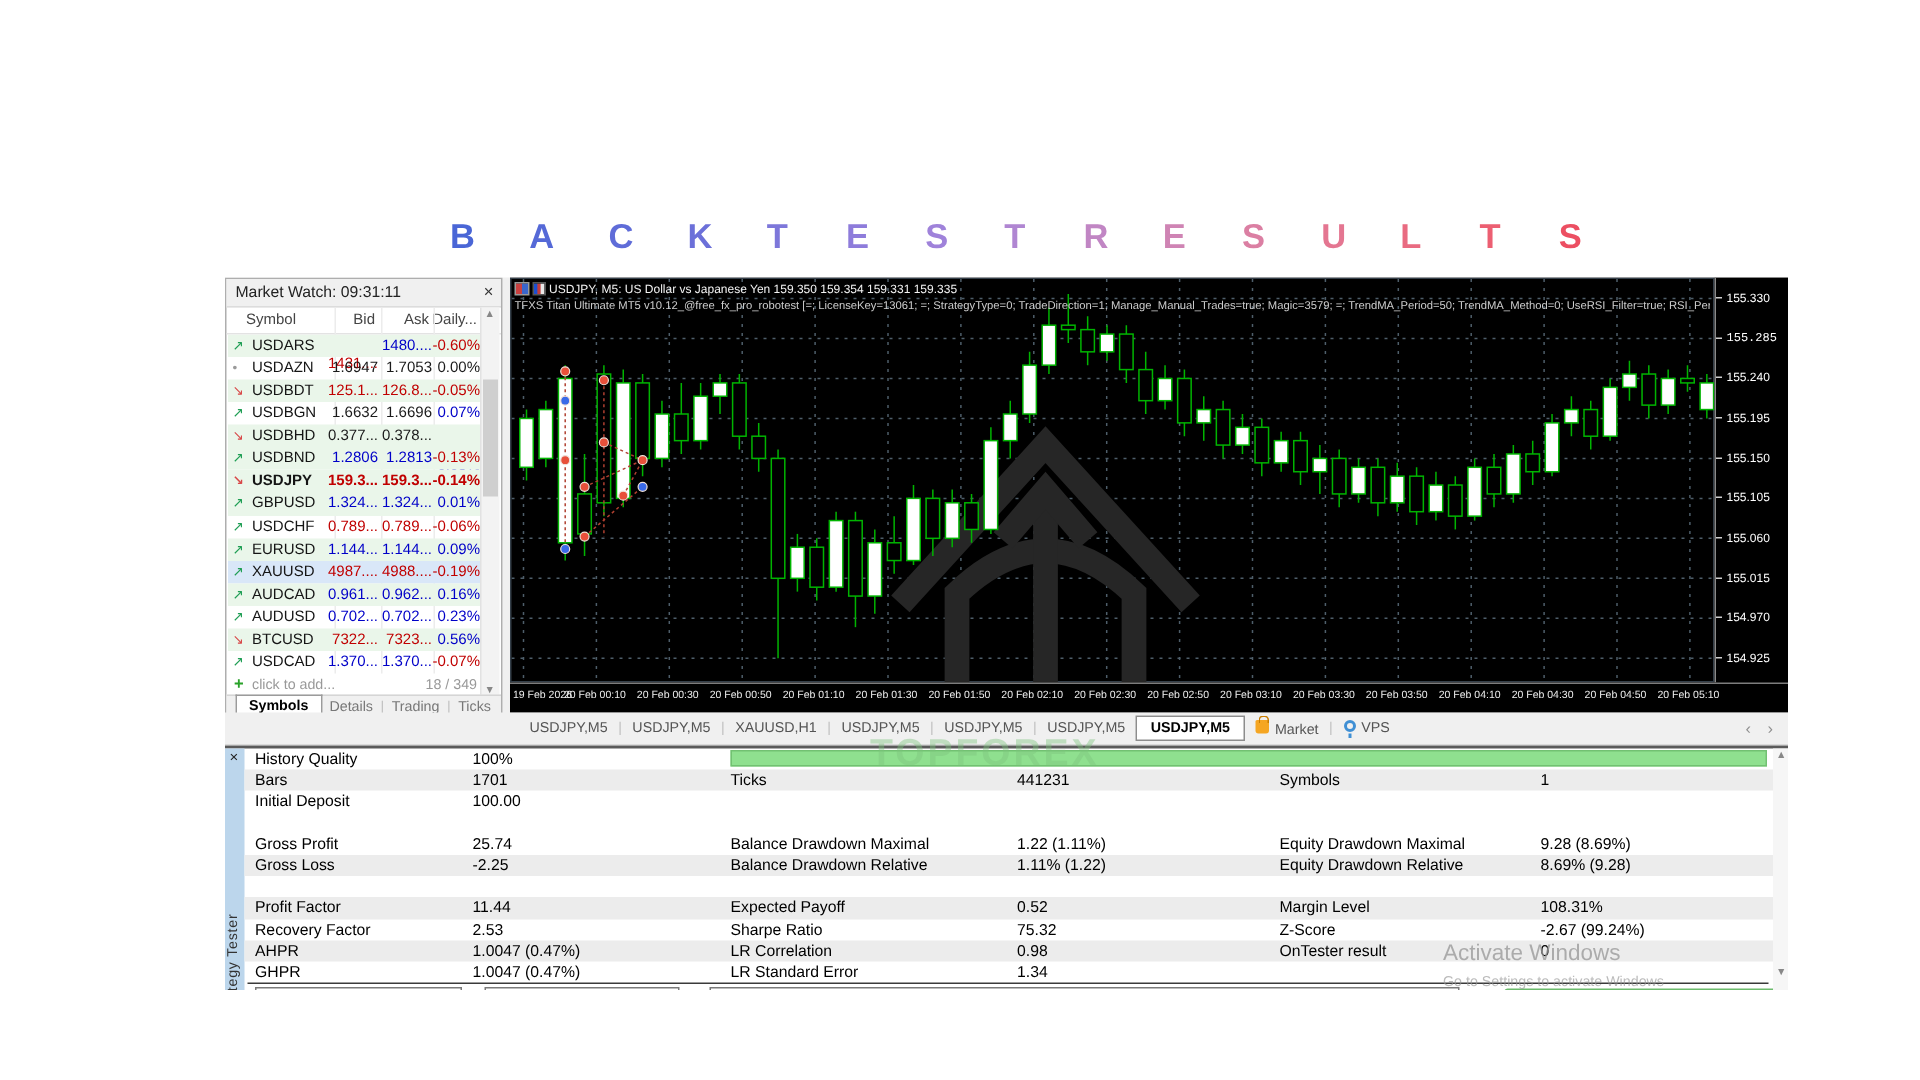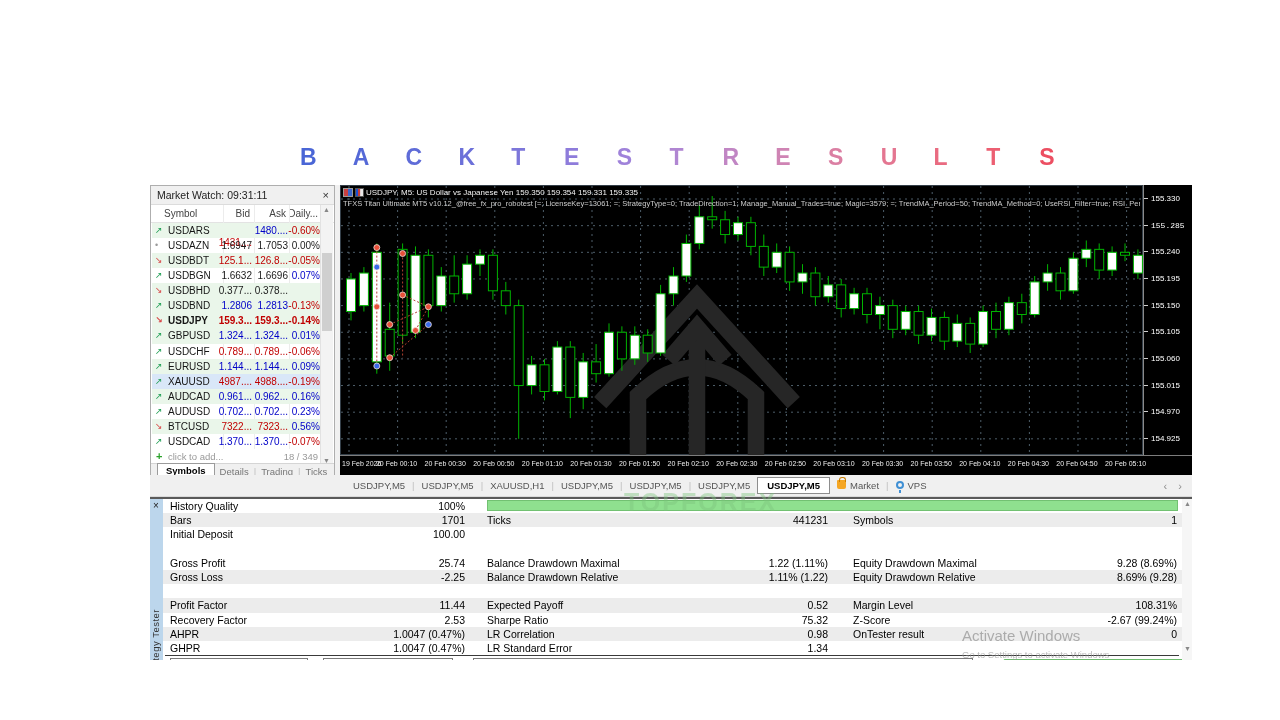--- a/index.html
+++ b/index.html
@@ -87,34 +87,34 @@
   
   .tester{position:absolute;left:0;top:312px;width:1042px;height:163px;background:#fff;border-top:2px solid #5a5a5a;}
   .t-strip{position:absolute;left:0;top:0;width:13px;height:163px;background:#bcd6ec;}
   .t-close{position:absolute;left:3px;top:1px;font-size:10px;color:#222;}
   .t-striplabel{position:absolute;left:0px;bottom:-18px;writing-mode:vertical-rl;transform:rotate(180deg);
     font-size:9.5px;color:#333;letter-spacing:.5px;}
   .t-grid{position:absolute;left:13px;top:0;width:1019px;height:163px;font-size:10.5px;color:#000;}
   .t-row{position:absolute;left:0;width:100%;height:14.2px;line-height:14.2px;}
   .t-row.shade{background:#ececec;}
   .t-l{position:absolute;white-space:nowrap;}
-  .t-v{position:absolute;white-space:nowrap;text-align:right;width:150px;}
+  .t-v{position:absolute;white-space:nowrap;width:150px;}
   .l1{left:7px;} .l2{left:324px;} .l3{left:690px;}
   .v1{right:717px;} .v2{right:354px;} .v3{right:5px;}
   .t-bar{position:absolute;left:324px;top:1px;width:691px;height:11px;background:#8fe08f;border:1px solid #72c172;}
   .t-endline{position:absolute;left:2px;top:156px;width:1014px;height:1px;background:#3a3a3a;}
   .t-cut{position:absolute;top:159px;height:10px;border:1px solid #7a7a7a;background:#fff;}
   .t-green{position:absolute;left:840px;top:160px;width:196px;height:6px;background:#8ee08e;border:1px solid #6dbb6d;border-radius:2px;}
   .t-scroll{position:absolute;right:0;top:0;width:10px;height:163px;background:#f6f6f6;}
   .t-scroll .up{position:absolute;top:1px;left:2px;font-size:7px;color:#888;}
   .t-scroll .dn{position:absolute;top:146px;left:2px;font-size:7px;color:#888;}
 
   
   .wm-brand{position:absolute;left:430px;top:303px;font-size:25px;font-weight:700;letter-spacing:2px;
-    color:rgba(125,195,125,.42);z-index:60;pointer-events:none;margin-left:44px;}
+    color:rgba(125,195,125,.42);z-index:60;pointer-events:none;}
   .wm-act1{position:absolute;left:812px;top:128px;font-size:15px;color:rgba(150,150,150,.75);z-index:40;pointer-events:none;}
   .wm-act2{position:absolute;left:812px;top:150px;font-size:9.5px;color:rgba(150,150,150,.65);z-index:40;pointer-events:none;}
 </style>
 </head>
 <body>
 
 <div class="page-title"><span class="t-letter" style="color: rgb(74, 102, 214);">B</span><span class="t-letter" style="color: rgb(85, 105, 215);">A</span><span class="t-letter" style="color: rgb(95, 108, 216);">C</span><span class="t-letter" style="color: rgb(108, 112, 217);">K</span><span class="t-letter" style="color: rgb(125, 119, 218);">T</span><span class="t-letter" style="color: rgb(142, 124, 219);">E</span><span class="t-letter" style="color: rgb(159, 130, 218);">S</span><span class="t-letter" style="color: rgb(176, 134, 210);">T</span><span class="t-letter" style="color: rgb(193, 134, 196);">R</span><span class="t-letter" style="color: rgb(207, 132, 180);">E</span><span class="t-letter" style="color: rgb(219, 127, 163);">S</span><span class="t-letter" style="color: rgb(228, 118, 145);">U</span><span class="t-letter" style="color: rgb(233, 107, 129);">L</span><span class="t-letter" style="color: rgb(236, 95, 114);">T</span><span class="t-letter" style="color: rgb(236, 79, 98);">S</span></div>
 
 <div class="app">
 

